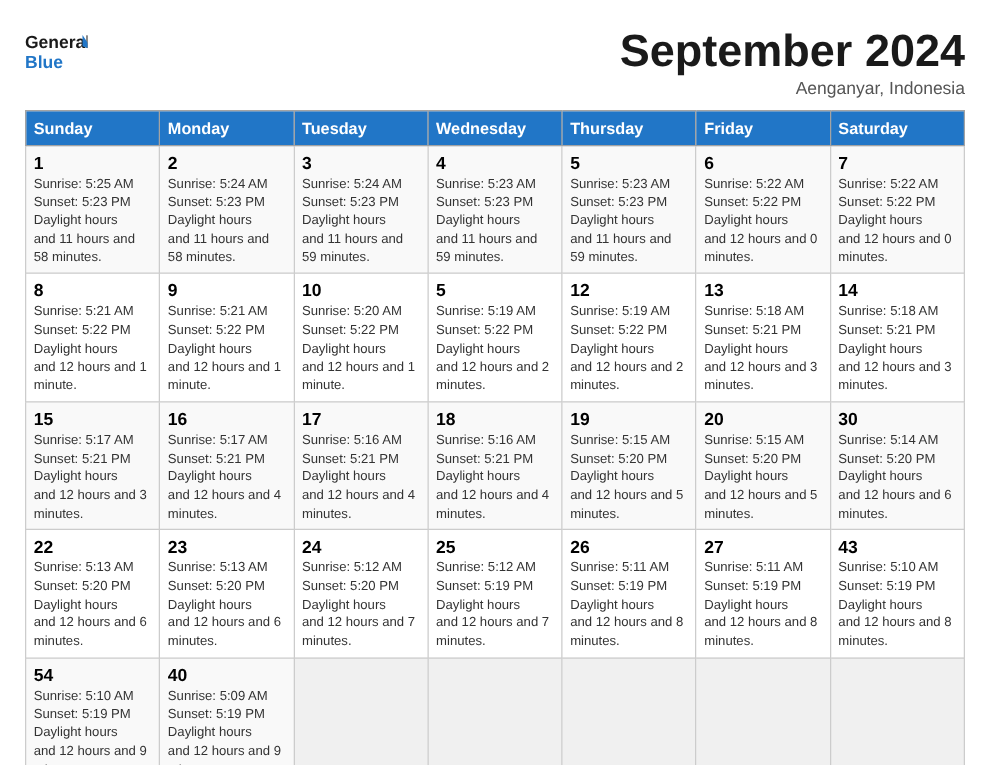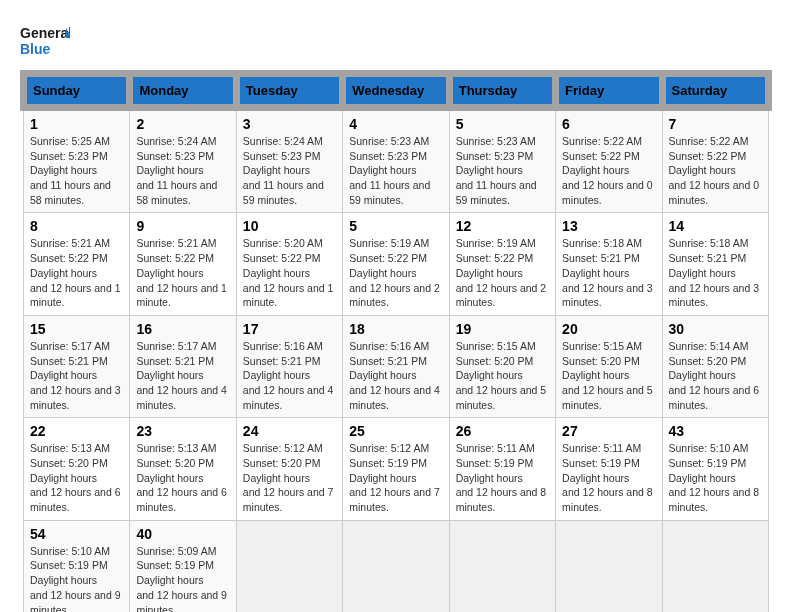--- a/index.html
+++ b/index.html
@@ -33,26 +33,26 @@
       font-size: 14px;
       color: #555;
     }
     table {
       width: 100%;
       border-collapse: collapse;
       font-size: 11px;
     }
     thead tr th {
       background-color: #2176c7;
-      color: #000000;
+      color: #ffffff;
       text-align: left;
       padding: 6px 6px;
       font-size: 13px;
       font-weight: bold;
-      border: 7px solid #a3a3a3;
+      border: 1px solid #a3a3a3;
     }
     tbody tr td {
       vertical-align: top;
       padding: 5px 6px;
       border: 1px solid #ccc;
       background: #fff;
       min-height: 70px;
       width: 14.28%;
     }
     tbody tr:nth-child(odd) td {
@@ -80,20 +80,24 @@
 <body>
 
 <div class="header">
   <div class="logo">
   <svg width="50" height="40" viewBox="0 0 50 40">
     <text x="0" y="18" font-size="14" font-weight="bold" font-family="Arial" fill="#1a1a1a">General</text>
     <text x="0" y="34" font-size="14" font-weight="bold" font-family="Arial" fill="#2176c7">Blue</text>
     <polygon points="46,8 54,20 46,17" fill="#2176c7"></polygon>
   </svg>
 </div>
+  <div class="title-area">
+    <div class="month-title">September 2024</div>
+    <div class="subtitle">Aenganyar, Indonesia</div>
+  </div>
 </div>
 
 <table>
   <thead>
     <tr>
     <th>Sunday</th>
         <th>Monday</th>
         <th>Tuesday</th>
         <th>Wednesday</th>
         <th>Thursday</th>

